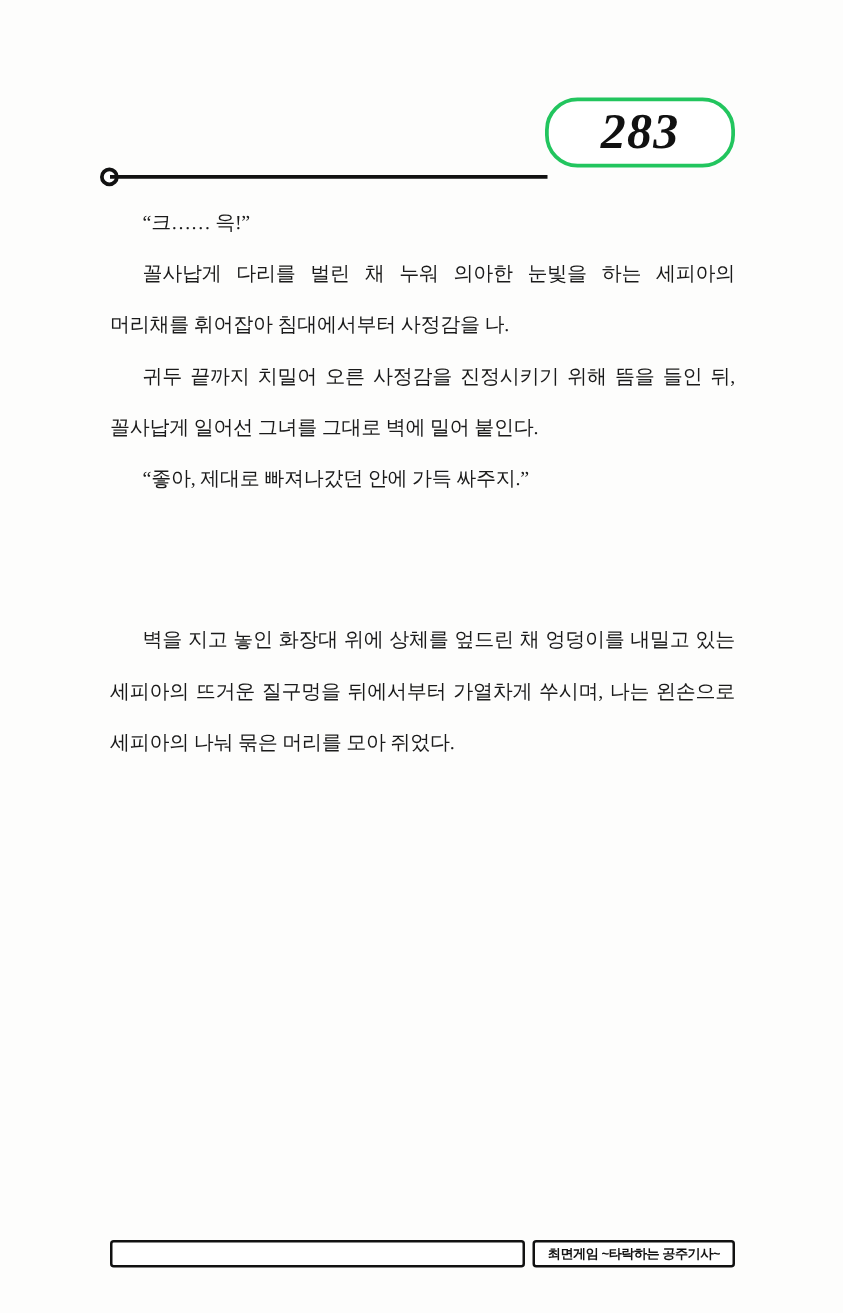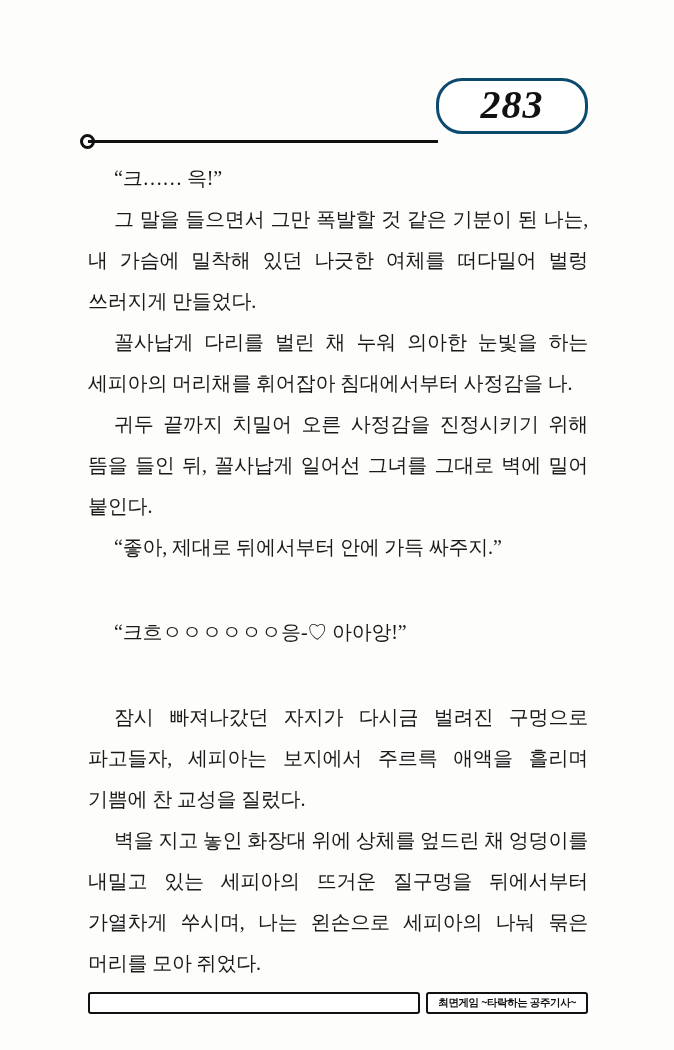--- a/index.html
+++ b/index.html
@@ -30,21 +30,21 @@
     width: 674px;
     height: 80px;
   }
 
   .page-number-bubble {
     position: absolute;
     right: 86px;
     top: 0;
     width: 152px;
     height: 56px;
-    border: 3px solid #0c4a6e;
+    border: 3px solid #22c55e;
     border-radius: 26px;
     background: #fff;
     display: flex;
     align-items: center;
     justify-content: center;
     box-sizing: border-box;
   }
 
   .page-number {
     font-family: "Liberation Serif", serif;
@@ -80,21 +80,21 @@
 
   
   .body-text {
     position: absolute;
     left: 88px;
     top: 158px;
     width: 500px;
   }
 
   .para {
-    font-size: 20px;
+    font-size: 16px;
     line-height: 41px;
     text-indent: 26px;
     margin: 0;
     letter-spacing: -0.2px;
     word-break: keep-all;
     text-align: justify;
     text-justify: inter-character;
   }
   .gap-big   { height: 44px; }
 
@@ -149,28 +149,25 @@
   <div class="header">
     <div class="header-dot"></div>
     <div class="header-rule"></div>
     <div class="page-number-bubble">
       <span class="page-number">283</span>
     </div>
   </div>
 
   <div class="body-text">
     <p class="para">“크…… 윽!”</p>
-    <p class="para">그 말을 들으면서 그만 폭발할 것 같은 기분이 된 나는, 내 가슴에 밀착해 있던 나긋한 여체를 떠다밀어 벌렁 쓰러지게 만들었다.</p>
     <p class="para">꼴사납게 다리를 벌린 채 누워 의아한 눈빛을 하는 세피아의 머리채를 휘어잡아 침대에서부터 사정감을 나.</p>
     <p class="para">귀두 끝까지 치밀어 오른 사정감을 진정시키기 위해 뜸을 들인 뒤, 꼴사납게 일어선 그녀를 그대로 벽에 밀어 붙인다.</p>
-    <p class="para">“좋아, 제대로 뒤에서부터 안에 가득 싸주지.”</p>
+    <p class="para">“좋아, 제대로 빠져나갔던 안에 가득 싸주지.”</p>
     <div class="gap-big"></div>
-    <p class="para">“크흐ㅇㅇㅇㅇㅇㅇ응-♡ 아아앙!”</p>
     <div class="gap-big"></div>
-    <p class="para">잠시 빠져나갔던 자지가 다시금 벌려진 구멍으로 파고들자, 세피아는 보지에서 주르륵 애액을 흘리며 기쁨에 찬 교성을 질렀다.</p>
     <p class="para">벽을 지고 놓인 화장대 위에 상체를 엎드린 채 엉덩이를 내밀고 있는 세피아의 뜨거운 질구멍을 뒤에서부터 가열차게 쑤시며, 나는 왼손으로 세피아의 나눠 묶은 머리를 모아 쥐었다.</p>
   </div>
 
   <div class="footer">
     <div class="footer-bar"></div>
     <div class="footer-title">최면게임 ~타락하는 공주기사~</div>
   </div>
 
 </div>
 

